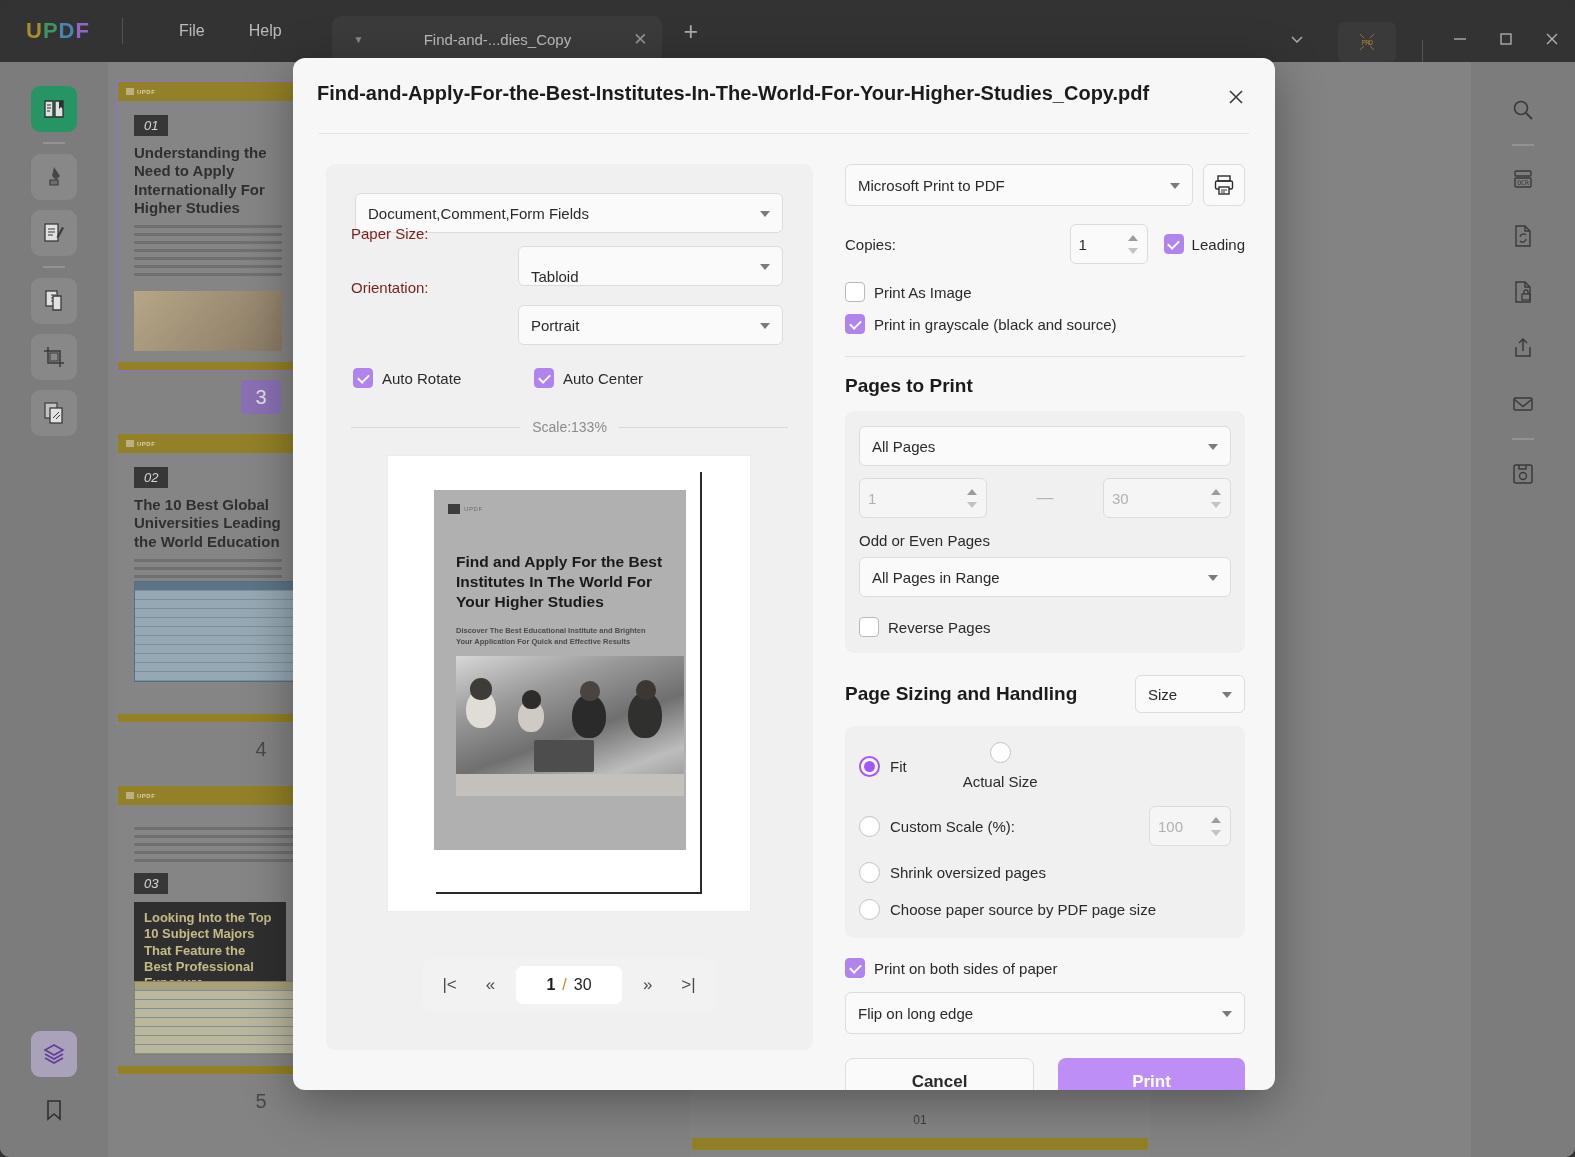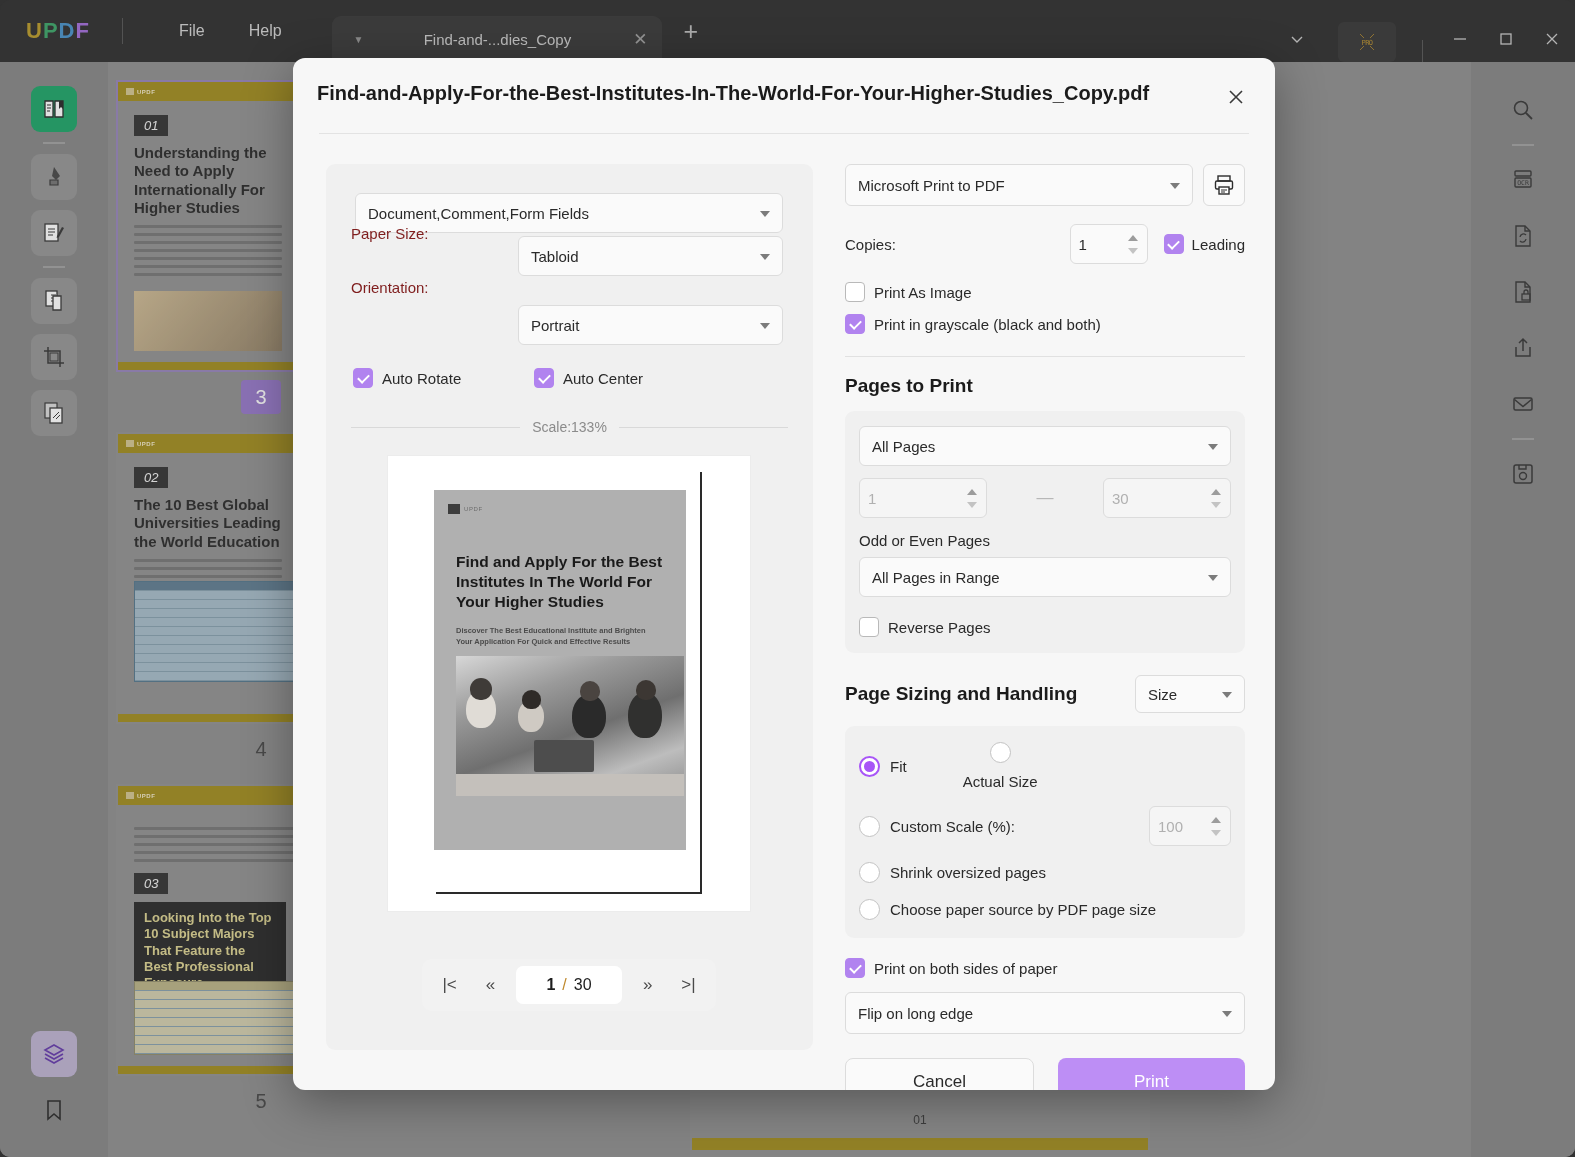--- a/index.html
+++ b/index.html
@@ -204,21 +204,21 @@
   }
   .sel .caret {
     position:absolute; right: 12px; top:50%; margin-top:-2px;
     width:0;height:0;border-left:5px solid transparent;border-right:5px solid transparent;
     border-top:6px solid #7b7b7b;
   }
   #content-sel { position:absolute; left:29px; top:29px; width:428px; }
   .row-label { position:absolute; font-size:15px; color:#7f1d1d; }
   #lbl-paper { left:25px; top:61px; }
   #lbl-orient { left:25px; top:115px; }
-  #paper-sel { position:absolute; left:192px; top:72px; width:265px; }
+  #paper-sel { position:absolute; left:192px; top:82px; width:265px;align-items:flex-end; }
   #orient-sel { position:absolute; left:192px; top:141px; width:265px; }
   .cbrow { position:absolute; display:flex; align-items:center; gap:9px; font-size:15px; color:#2a2a2a; cursor:pointer;}
   .cb {
     width:20px;height:20px;border-radius:4px;border:1.6px solid #b9b9b9;background:#fff;
     display:flex;align-items:center;justify-content:center;flex:none;
   }
   .cb.on { background:#b183ef; border-color:#b183ef; }
   .cb.on::after {
     content:""; width:9px;height:5px;border-left:2px solid #fff;border-bottom:2px solid #fff;
     transform: rotate(-45deg); margin-top:-2px;
@@ -324,21 +324,21 @@
   .rb.on { border:2px solid #a855f7; }
   .rb.on::after { content:""; width:11px;height:11px;border-radius:50%;background:#a855f7; }
   #fitrow { display:flex; align-items:center; gap:10px; }
   #fitrow .radio-row:nth-child(2){ margin-left:46px;flex-direction:column; }
   #customrow { margin-top:16px; display:flex; align-items:center; }
   #custom-spin { margin-left:auto; width:82px; }
   #shrinkrow { margin-top:16px; }
   #chooserow { margin-top:16px; }
   #cb-duplex { margin-top:20px; position:static; }
   #duplex-sel { margin-top:14px; height:42px; }
-  #btnrow { margin-top:24px; display:flex; gap:24px; }
+  #btnrow { margin-top:24px; display:flex; gap:24px;font-weight:bold; }
   .btn {
     flex:1; height:48px; border-radius:8px;
     display:flex;align-items:center;justify-content:center;
     font-size:17px; cursor:pointer;
   }
   #cancel-btn { background:#fafafa; border:1px solid #dcdcdc; color:#2a2a2a; }
   #print-btn { background:#bd8ef5; color:#fff; }
 </style>
 </head>
 <body>
@@ -769,21 +769,21 @@
           <span>Leading</span>
         </span>
       </div>
 
       <div class="cbrow" id="cb-printimage">
         <span class="cb"></span>
         <span>Print As Image</span>
       </div>
       <div class="cbrow" id="cb-grayscale">
         <span class="cb on"></span>
-        <span>Print in grayscale (black and both)</span>
+        <span>Print in grayscale (black and source)</span>
       </div>
 
       <div id="rc-div"></div>
 
       <div class="sec-title" id="pages-title">Pages to Print</div>
 
       <div id="pages-box">
         <div class="sel">
           <span>All Pages</span>
           <span class="caret"></span>

